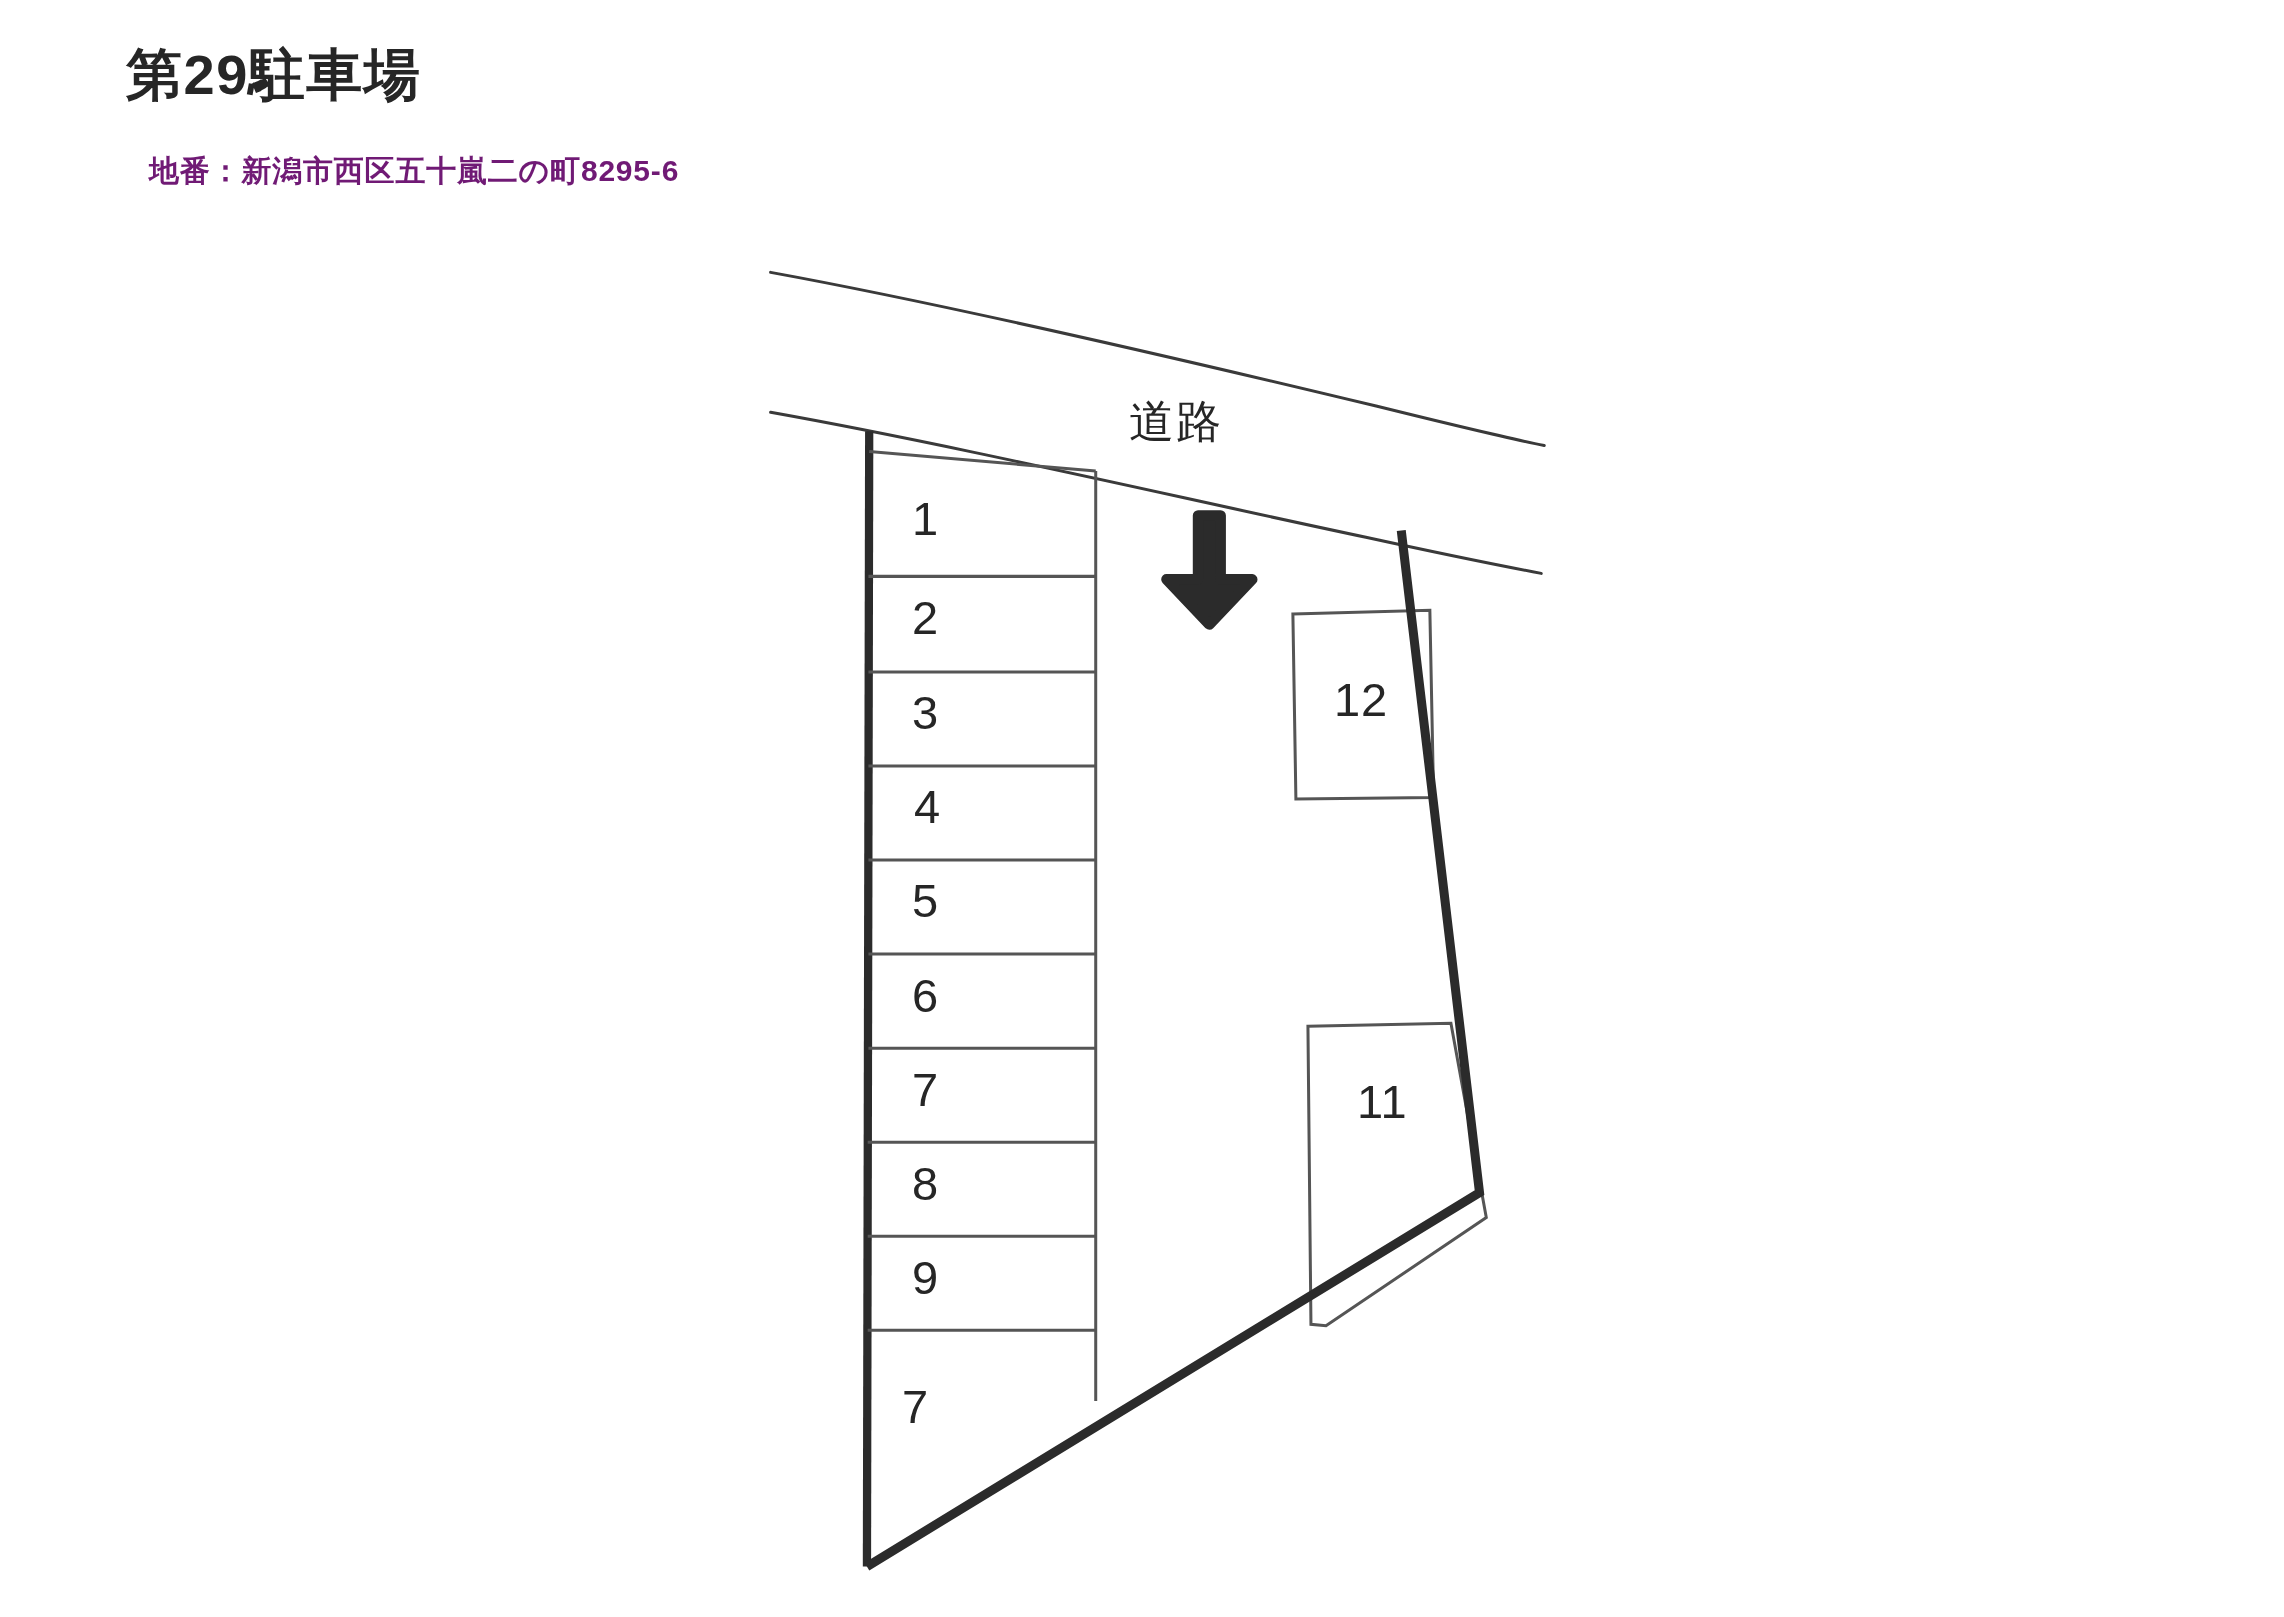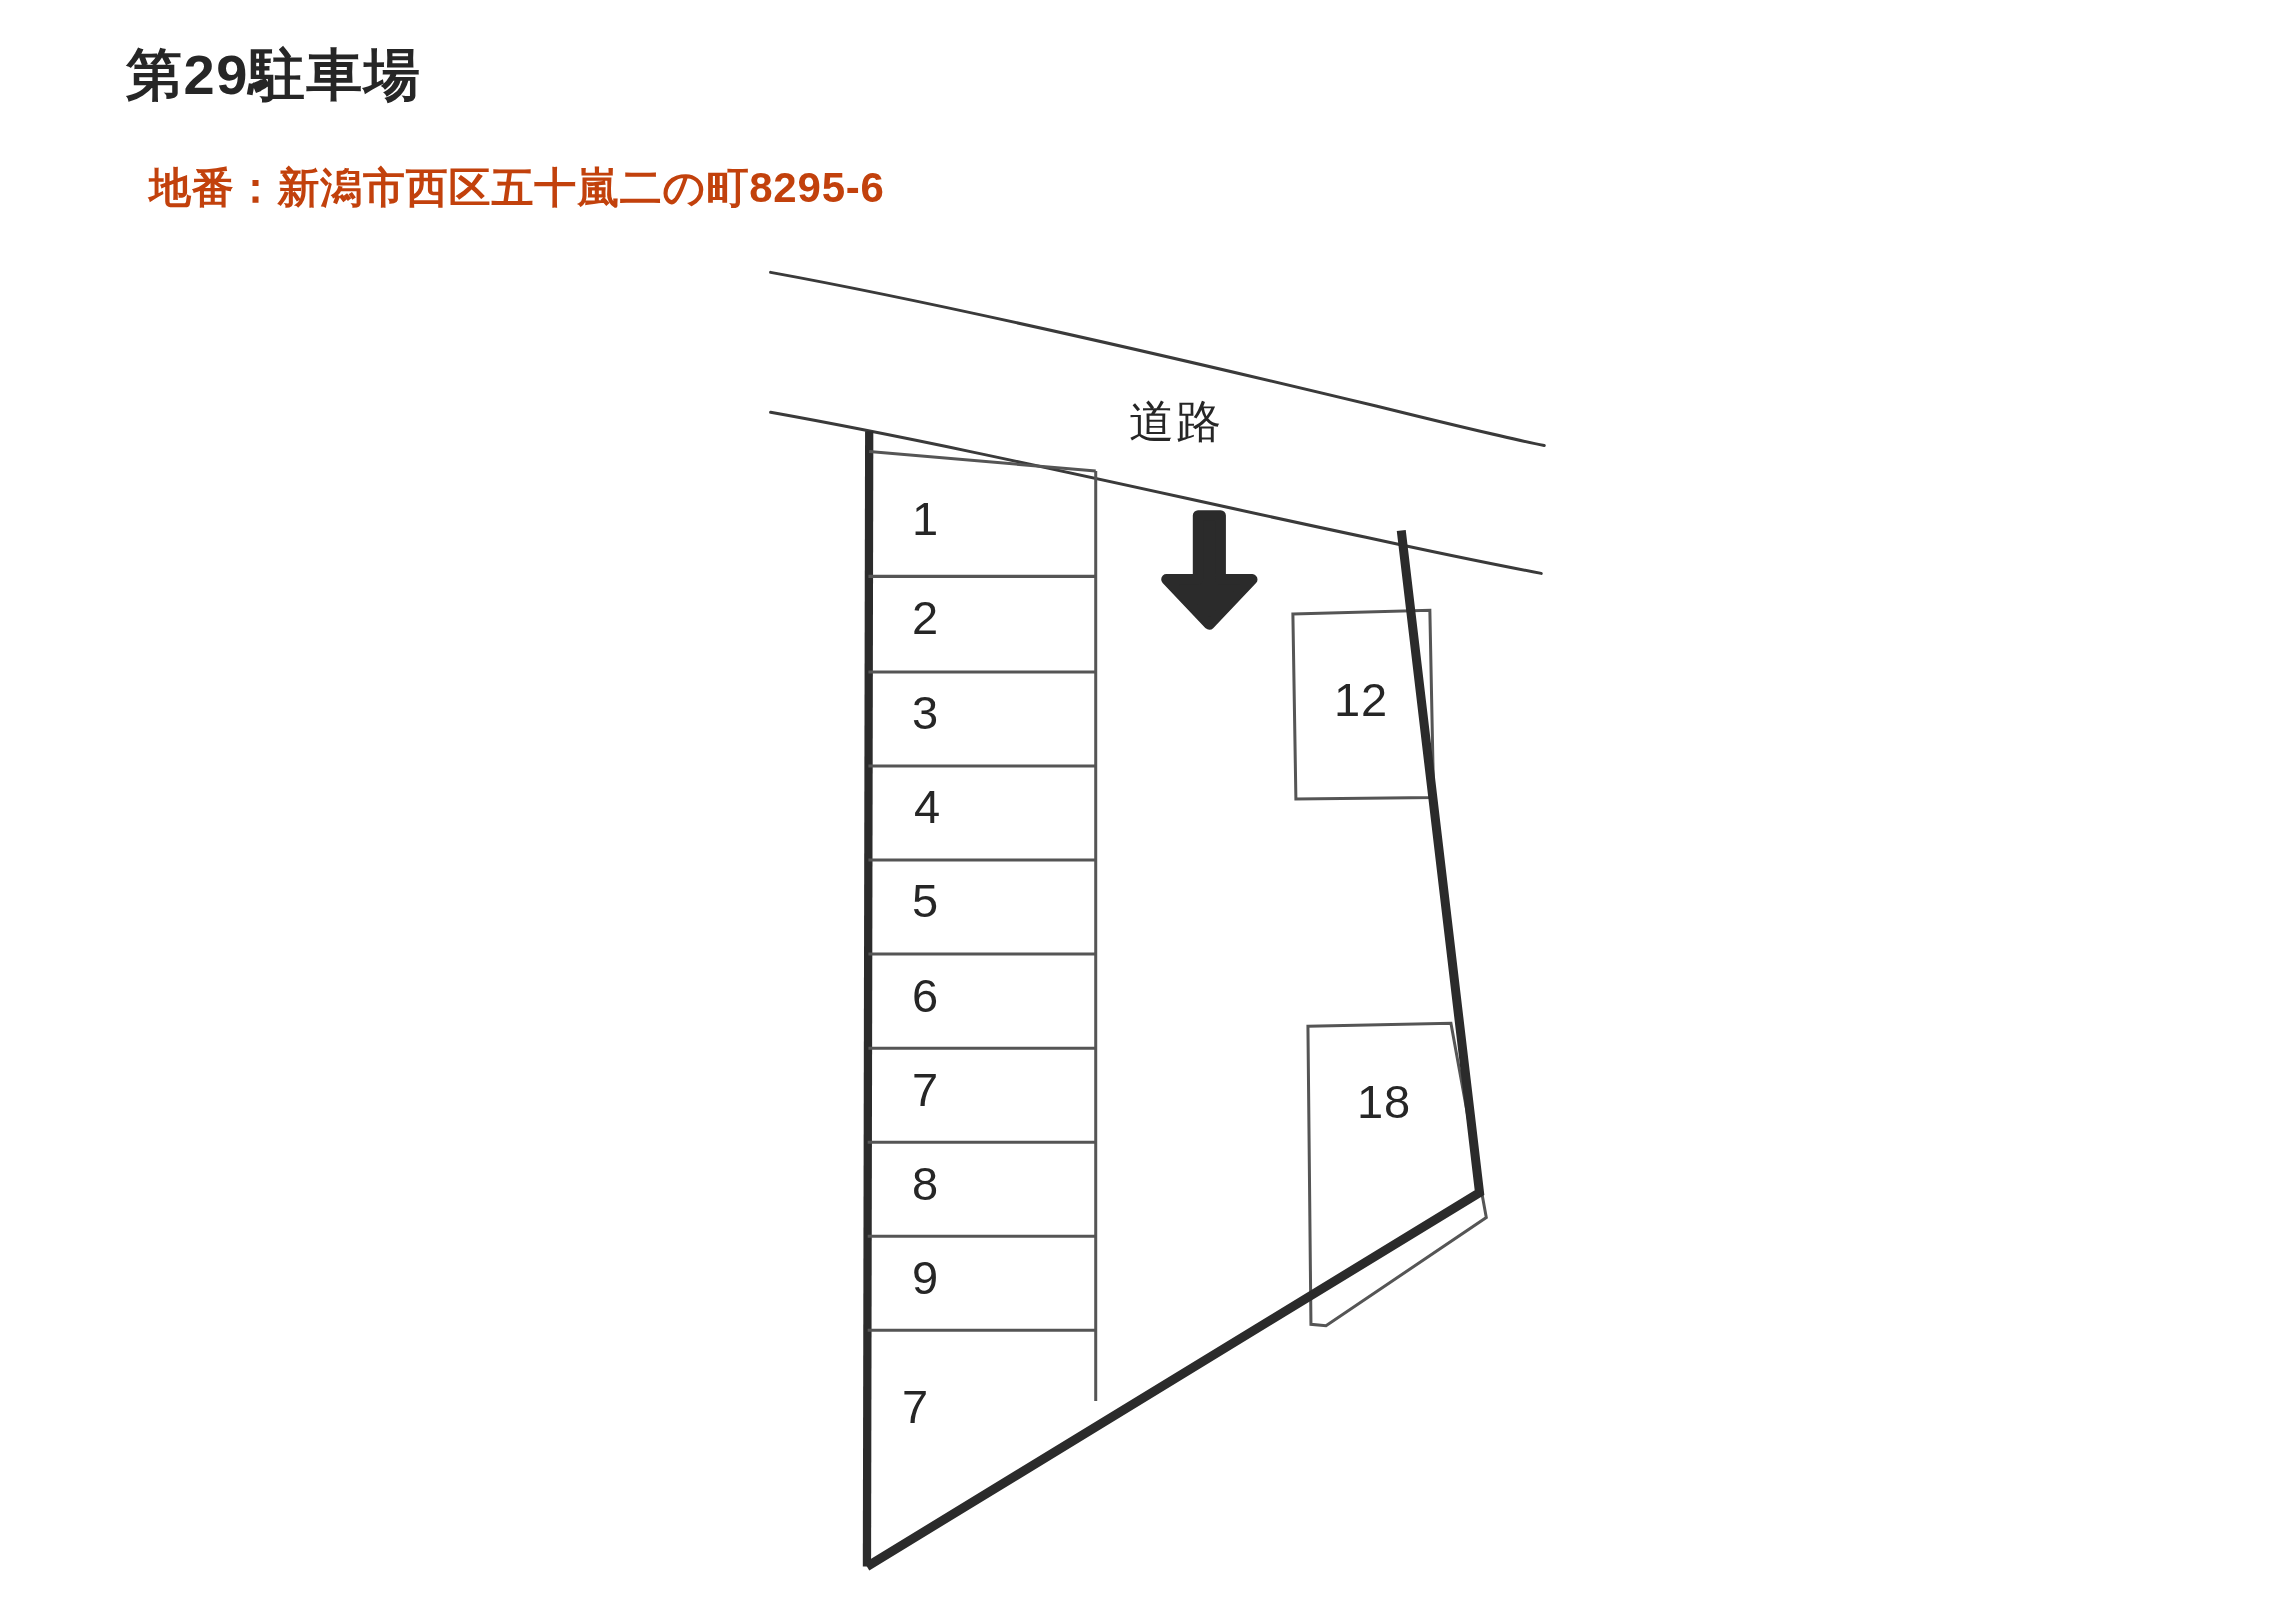--- a/index.html
+++ b/index.html
@@ -43,25 +43,25 @@
     font-weight: 700;
     letter-spacing: 1.5px;
     color: #262626;
     white-space: nowrap;
     line-height: 1;
   }
 
   .lot-address {
     position: absolute;
     left: 149px;
-    top: 167px;
-    font-size: 42px;
+    top: 156px;
+    font-size: 30px;
     font-weight: 700;
     letter-spacing: 0.8px;
-    color: #c2410c;
+    color: #701a75;
     white-space: nowrap;
     line-height: 1;
   }
 
   
   #diagram-svg {
     position: absolute;
     left: 0;
     top: 0;
     width: 2284px;
@@ -165,17 +165,17 @@
   <div class="map-label stall-label" style="left:912px; top:594px;">2</div>
   <div class="map-label stall-label" style="left:912px; top:689px;">3</div>
   <div class="map-label stall-label" style="left:914px; top:783px;">4</div>
   <div class="map-label stall-label" style="left:912px; top:877px;">5</div>
   <div class="map-label stall-label" style="left:912px; top:972px;">6</div>
   <div class="map-label stall-label" style="left:912px; top:1066px;">7</div>
   <div class="map-label stall-label" style="left:912px; top:1160px;">8</div>
   <div class="map-label stall-label" style="left:912px; top:1254px;">9</div>
   <div class="map-label stall-label wide" style="left:902px; top:1383px;">7</div>
 
-  <div class="map-label stall-label wide" style="left:1357px; top:1078px;">18</div>
+  <div class="map-label stall-label wide" style="left:1357px; top:1078px;">11</div>
   <div class="map-label stall-label wide" style="left:1334px; top:676px;">12</div>
 
 </div>
 
 
 </body></html>

